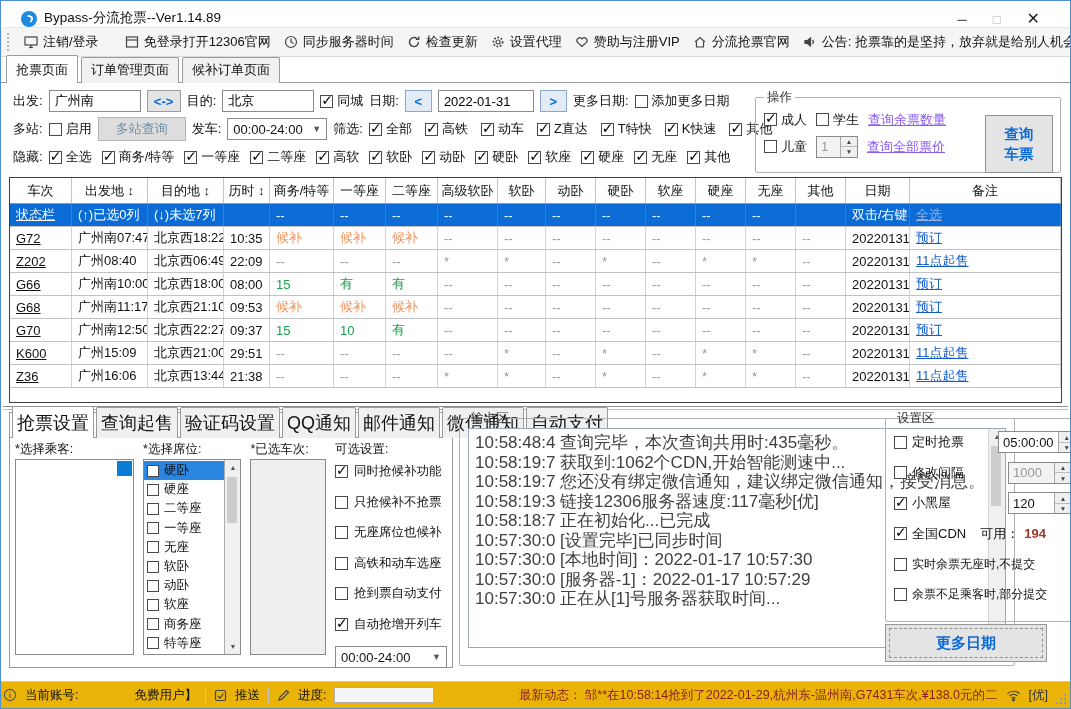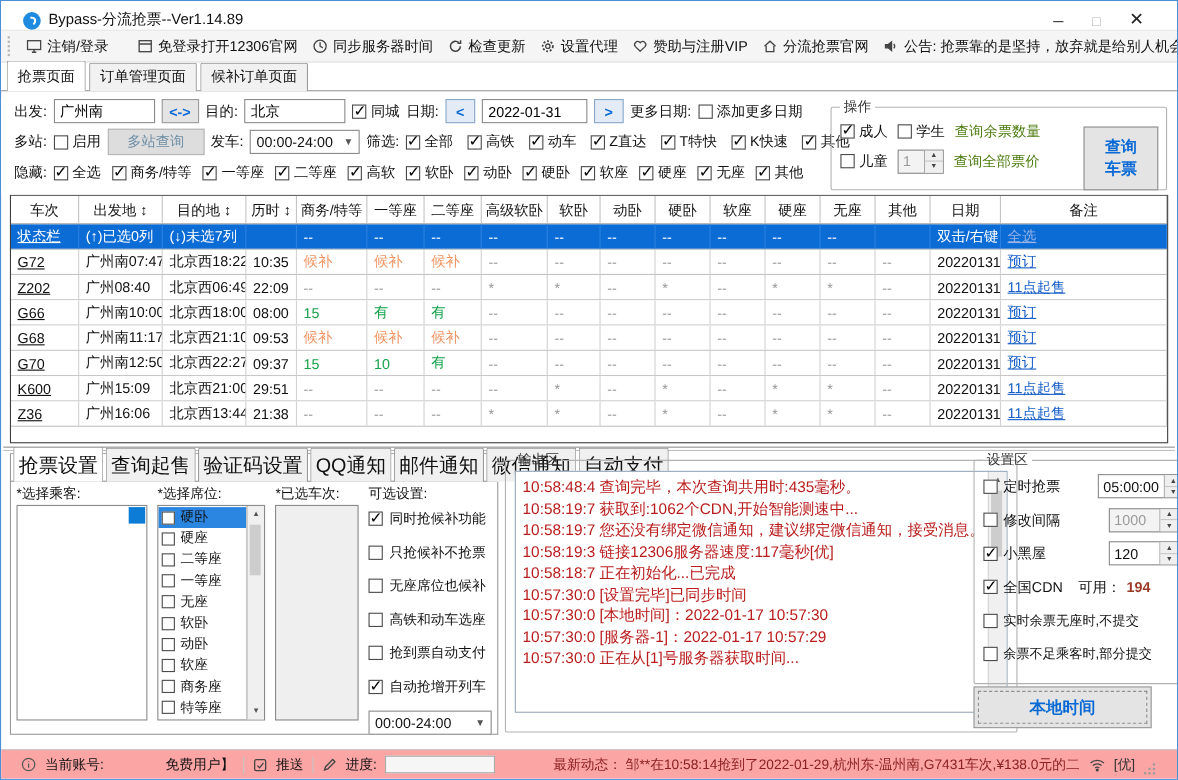--- a/index.html
+++ b/index.html
@@ -39,21 +39,21 @@
   .btn-multi{width:88px;height:24px;color:#6f8fa6;background:#dddddd;border-color:#b5b5b5}
   .dd{height:22px;border:1px solid #8a8a8a;display:inline-flex;align-items:center;padding:0 5px;background:#fff;box-sizing:border-box}
   .dd .chev{color:#555;font-size:9px;margin-left:auto;padding-left:8px}
   .ckw{display:inline-flex;align-items:center;gap:4px}
   .cb{width:13px;height:13px;border:1px solid #4a4a4a;background:#fff;display:inline-block;position:relative;box-sizing:border-box;flex:none}
   .cb.on::after{content:"✓";position:absolute;left:0px;top:-4px;font-size:14px;font-weight:700;color:#000}
   .gbox{position:absolute;border:1px solid #b2b2b2;border-radius:2px;margin:0;padding:0 8px 2px}
   .gbox legend{font-size:12.5px;color:#333;padding:0 3px}
   .ops{right:9px;top:0px;width:288px;height:80px}
   .ops-row{display:flex;align-items:center;gap:9px;height:27px}
-  .alink{color:#4d7c0f;cursor:pointer}
+  .alink{color:#8b5cf6;text-decoration:underline;cursor:pointer}
   .query-ticket-btn{position:absolute;right:7px;top:9px;width:68px;height:58px;background:#e4e4e4;border:1px solid #8f8f8f;color:#0a6ad6;font-weight:700;font-size:14.5px;display:flex;flex-direction:column;align-items:center;justify-content:center;line-height:20px}
   .spinbox{display:inline-flex;height:22px;border:1px solid #8a8a8a;background:#fff;box-sizing:border-box;align-items:stretch}
   .spinbox .spin-val{padding:0 4px;display:flex;align-items:center;flex:1}
   .spin-btns{display:flex;flex-direction:column;width:16px;border-left:1px solid #a8a8a8;flex:none}
   .spin-btns span{flex:1;display:flex;align-items:center;justify-content:center;font-size:6.5px;background:#efefef;color:#444}
   .spin-btns .up{border-bottom:1px solid #bdbdbd}
   .spinbox.dis{background:#f3f3f3}
   .spinbox.dis .spin-val{color:#9a9a9a}
   
   .ttable{margin:0px 8px 0;border:1px solid #3e3e3e;height:226px;box-sizing:border-box;overflow:hidden;background:#fff}
@@ -92,33 +92,33 @@
   .seat-item{display:flex;align-items:center;gap:5px;height:19.2px;padding-left:3px;white-space:nowrap;font-size:12.5px}
   .seat-item .cb{width:12px;height:12px}
   .seat-item.sel{background:#2a86e0}
   .sbar{width:15px;border-left:1px solid #ababab;background:#f0f0f0;display:flex;flex-direction:column;flex:none}
   .sbar .arr{height:15px;display:flex;align-items:center;justify-content:center;font-size:7px;color:#555;flex:none}
   .sbar .strack{flex:1;position:relative}
   .sthumb{position:absolute;left:2px;top:2px;width:10px;height:46px;background:#cdcdcd}
   .opt-item{display:flex;align-items:center;gap:6px;margin-bottom:13.5px;font-size:12.5px;white-space:nowrap}
   .outbox{left:458px;top:0;width:420px;height:252px}
   .log{border:1px solid #9aa8b8;height:220px;margin-top:1px;position:relative;padding:4px 20px 4px 6px;box-sizing:border-box;overflow:hidden;background:#fff}
-  .log-line{color:#b91c1c;font-size:14px;line-height:19.5px;white-space:nowrap}
+  .log-line{color:#404040;font-size:17px;line-height:19.5px;white-space:nowrap}
   .vscroll{position:absolute;right:0;top:0;bottom:0;width:16px;background:#f0f0f0;border-left:1px solid #d4d4d4;display:flex;flex-direction:column}
   .vscroll .arr{height:15px;display:flex;align-items:center;justify-content:center;font-size:7px;color:#555;flex:none}
   .vscroll .strack{flex:1;position:relative}
   .setbox{left:884px;top:0;width:178px;height:208px}
   .set-row{display:flex;align-items:center;height:30.5px;gap:5px;white-space:nowrap}
   .set-row .grow{flex:1}
   .sw72{width:74px}.sw64{width:64px}
   .cdn-val{color:#9c3a28;font-weight:700}
   .small{font-size:12px}
   .start-btn{position:absolute;left:884px;top:214px;width:162px;height:38px;background:#e4e4e4;border:1px solid #979797;color:#0a6ad6;font-weight:700;font-size:15px;display:flex;align-items:center;justify-content:center;outline:1px dashed #909090;outline-offset:-5px}
   
-  .statusbar{position:absolute;left:0;right:0;bottom:0;height:26px;background:#fca5a5;border-top:1px solid #c9c9c9;display:flex;align-items:center;padding:0 18px;gap:8px;font-size:12.5px;white-space:nowrap}
+  .statusbar{position:absolute;left:0;right:0;bottom:0;height:26px;background:#eab308;border-top:1px solid #c9c9c9;display:flex;align-items:center;padding:0 2px;gap:8px;font-size:12.5px;white-space:nowrap}
   .acct-val{margin-left:48px}
   .pbar{width:100px;height:16px;border:1px solid #aeaeae;background:#f6f6f6;box-sizing:border-box}
   .news{margin-left:auto;color:#8b2020}
   .sigq{color:#333}
   .grip{width:12px;height:14px;position:relative;flex:none;align-self:flex-end}
   .grip::before{content:"";position:absolute;right:2px;bottom:4px;width:2px;height:2px;background:#9a9a9a;
     box-shadow:0 -4px #9a9a9a,0 -8px #9a9a9a,-4px 0 #9a9a9a,-8px 0 #9a9a9a,-4px -4px #9a9a9a}
 </style>
 </head>
 <body>
@@ -735,21 +735,21 @@
       <div class="set-row small">
         <span class="cb"></span>
         <span>实时余票无座时,不提交</span>
       </div>
       <div class="set-row small">
         <span class="cb"></span>
         <span>余票不足乘客时,部分提交</span>
       </div>
     </fieldset>
 
-    <button class="start-btn">本地时间</button>
+    <button class="start-btn">更多日期</button>
   </div>
 
   <div class="statusbar">
     <svg width="14" height="14" viewBox="0 0 14 14" fill="none" stroke="#555" stroke-width="1.1">
         <circle cx="7" cy="7" r="5.6"></circle>
         <line x1="7" y1="6" x2="7" y2="10"></line>
         <line x1="7" y1="3.8" x2="7" y2="4.6"></line>
       </svg>
     <span>当前账号:</span>
     <span class="acct-val">免费用户】</span>

